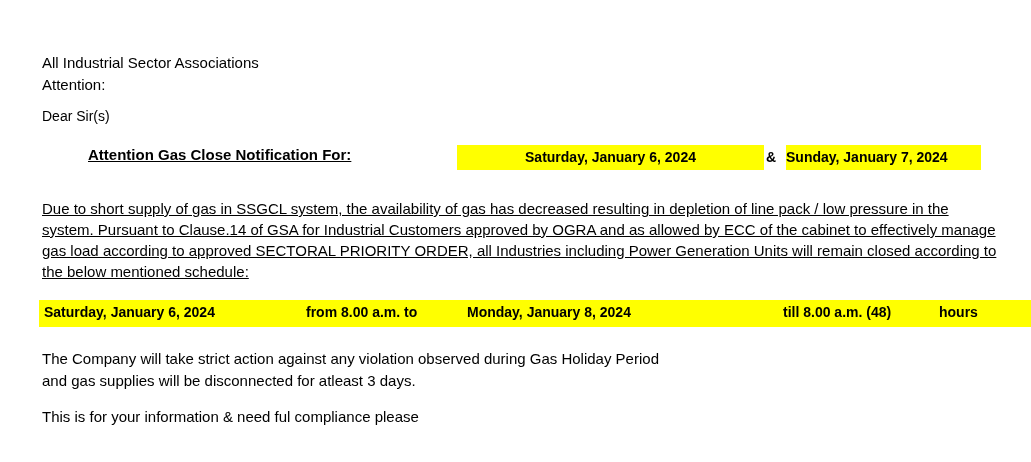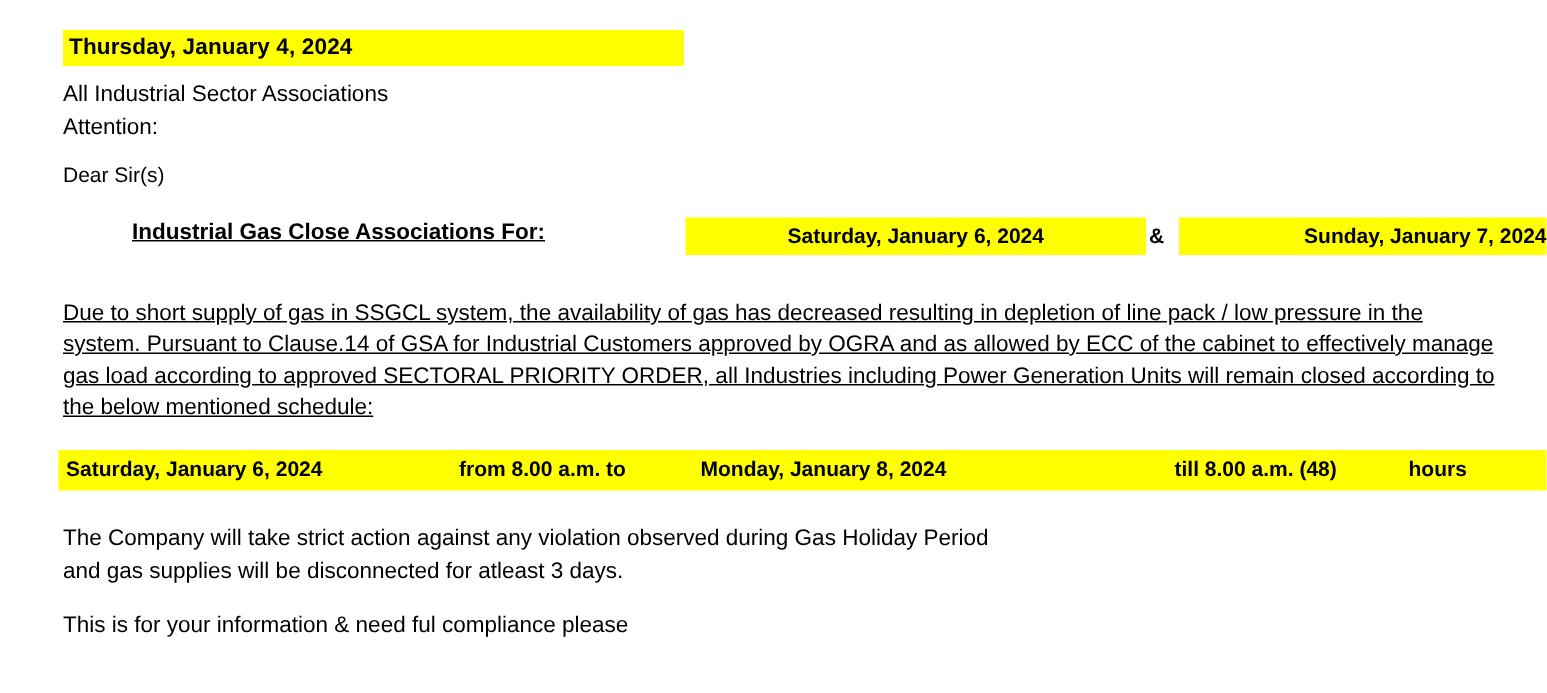--- a/index.html
+++ b/index.html
@@ -83,25 +83,25 @@
     left: 766px;
     top: 0px;
     font-size: 14px;
     font-weight: bold;
     line-height: 25px;
   }
   .notif-date2 {
     position: absolute;
     left: 786px;
     top: 0px;
-    width: 245px;
+    width: 195px;
     height: 25px;
     font-size: 14px;
     font-weight: bold;
-    text-align: right;
+    text-align: left;
     line-height: 25px;
   }
   .para-body {
     position: absolute;
     left: 42px;
     top: 198px;
     width: 960px;
     font-size: 15px;
     line-height: 21px;
     text-decoration: underline;
@@ -138,31 +138,30 @@
   }
   .closing div {
     white-space: nowrap;
   }
 </style>
 </head>
 <body>
 
 <div class="page">
 
-  <div class="date-line hl">Thursday, January 4, 2024</div>
 
   <div class="attention">
     <div>All Industrial Sector Associations</div>
     <div>Attention:</div>
   </div>
 
   <div class="dear">Dear Sir(s)</div>
 
   <div class="notif-row">
-    <div class="notif-title">Industrial Gas Close  Associations  For:</div>
+    <div class="notif-title">Attention Gas Close  Notification  For:</div>
     <div class="notif-date1 hl">Saturday, January 6, 2024</div>
     <div class="notif-amp">&amp;</div>
     <div class="notif-date2 hl">Sunday, January 7, 2024</div>
   </div>
 
   <div class="para-body">Due to short supply of gas in SSGCL system, the availability of gas has decreased resulting in depletion of line pack / low pressure in the system. Pursuant to Clause.14 of GSA for Industrial Customers approved by OGRA and as allowed by ECC of the cabinet to effectively manage gas load according to approved SECTORAL PRIORITY ORDER, all  Industries including Power Generation Units  will remain closed according to the below mentioned schedule:</div>
 
   <div class="schedule-row">
     <span class="sch-start-date">Saturday, January 6, 2024</span>
     <span class="sch-from">from 8.00 a.m. to</span>

